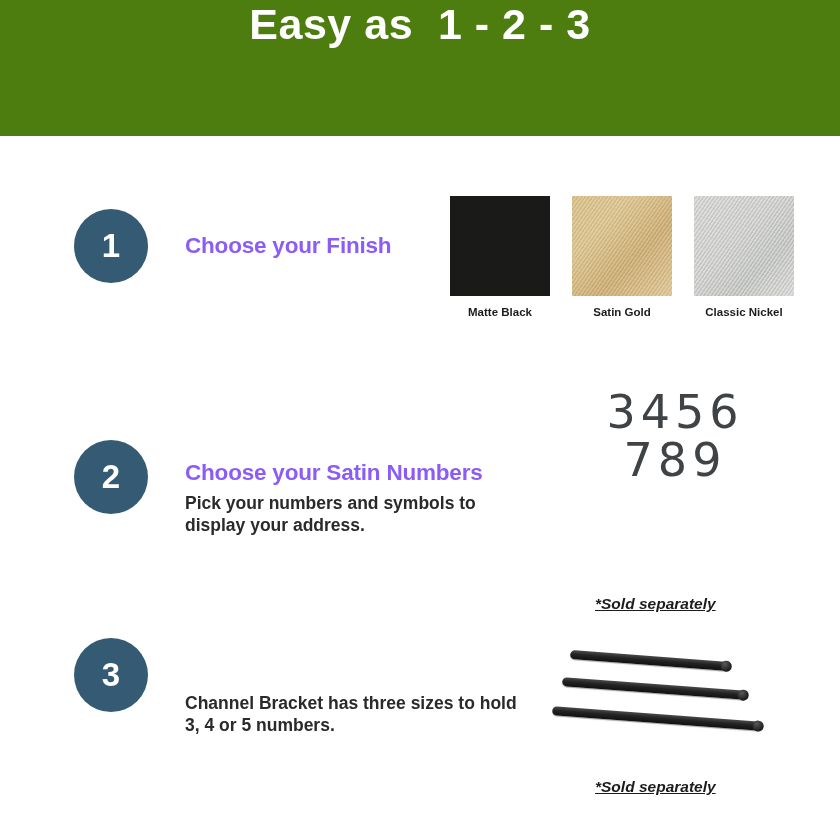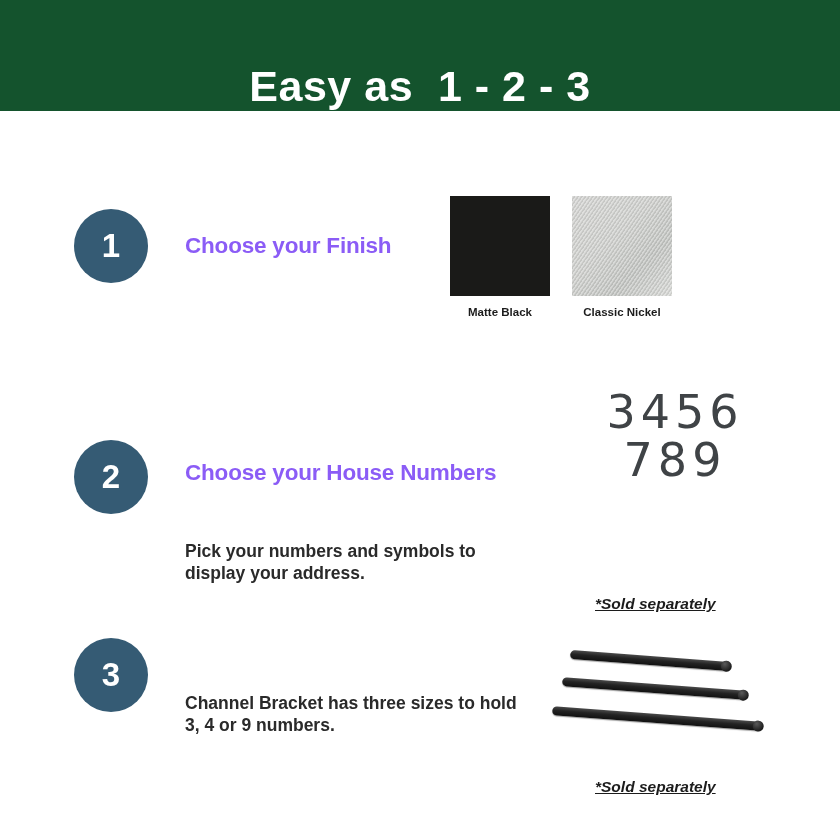--- a/index.html
+++ b/index.html
@@ -14,24 +14,24 @@
     overflow: hidden;
     position: relative;
   }
 
   
   .header {
     position: absolute;
     left: 0;
     top: 0;
     width: 840px;
-    height: 111px;
-    background: #14532d;
-    display: flex;
-    align-items: flex-end;
+    height: 136px;
+    background: #4d7c0f;
+    display: flex;
+    align-items: flex-start;
     justify-content: center;
   }
   .header-title {
     color: #ffffff;
     font-size: 43px;
     font-weight: bold;
     letter-spacing: 0.5px;
     white-space: pre;
   }
 
@@ -115,21 +115,21 @@
     font-size: 11.5px;
     font-weight: bold;
     color: #1c1c1c;
     white-space: nowrap;
   }
 
   
   #step2 { top: 380px; height: 245px; }
   #step2 .step-badge { left: 74px; top: 60px; }
   #step2 .step-title { left: 185px; top: 80px; }
-  #step2 .step-sub { left: 185px; top: 112px; margin-top: 48px; }
+  #step2 .step-sub { left: 185px; top: 112px; }
 
   .numbers-art {
     position: absolute;
     left: 560px;
     top: 8px;
     width: 230px;
     text-align: center;
     color: #3f4346;
   }
   .num-line {
@@ -205,42 +205,46 @@
 <div class="step-row" id="step1">
   <div class="step-badge">1</div>
   <div class="step-title">Choose your Finish</div>
 
   <div class="swatches">
     <div class="swatch-cell">
       <div class="swatch-chip black"></div>
       <div class="swatch-label">Matte Black</div>
     </div>
     <div class="swatch-cell">
+      <div class="swatch-chip gold"></div>
+      <div class="swatch-label">Satin Gold</div>
+    </div>
+    <div class="swatch-cell">
       <div class="swatch-chip nickel"></div>
       <div class="swatch-label">Classic Nickel</div>
     </div>
   </div>
 </div>
 
 <div class="step-row" id="step2">
   <div class="step-badge">2</div>
-  <div class="step-title">Choose your House Numbers</div>
+  <div class="step-title">Choose your Satin Numbers</div>
   <div class="step-sub">Pick your numbers and symbols to display your address.</div>
 
   <div class="numbers-art">
     <div class="num-line">3456</div>
     <div class="num-line">789</div>
   </div>
 
   <div class="sold-note">*Sold separately</div>
 </div>
 
 <div class="step-row" id="step3">
   <div class="step-badge">3</div>
-  <div class="step-sub">Channel Bracket has three sizes to hold 3, 4 or 9 numbers.</div>
+  <div class="step-sub">Channel Bracket has three sizes to hold 3, 4 or 5 numbers.</div>
 
   <div class="brackets">
     <div class="bracket b1"></div>
     <div class="bracket b2"></div>
     <div class="bracket b3"></div>
   </div>
 
   <div class="sold-note">*Sold separately</div>
 </div>
 

